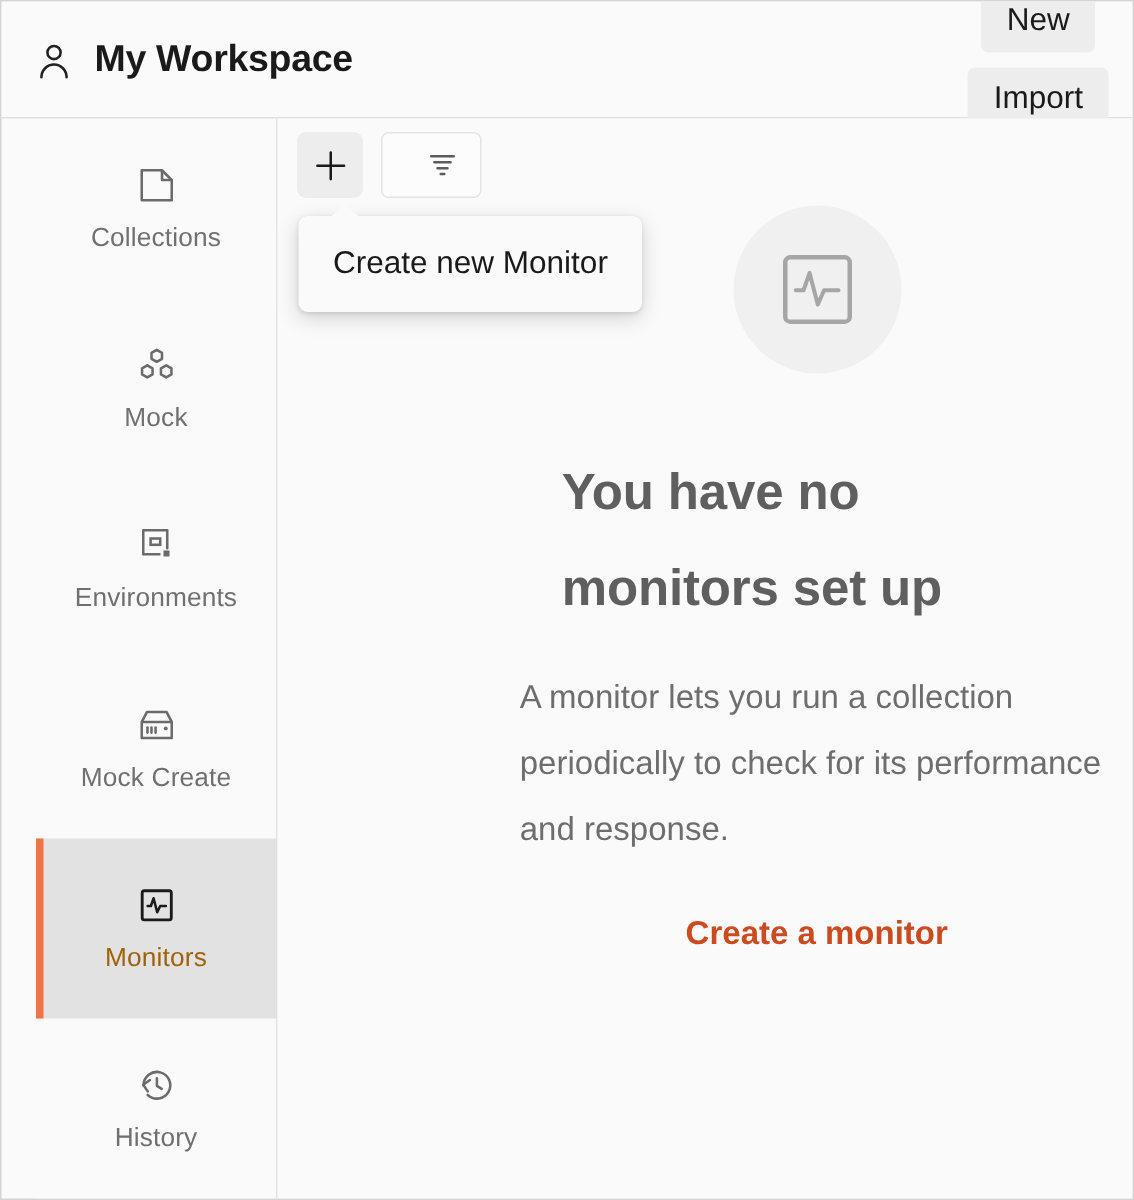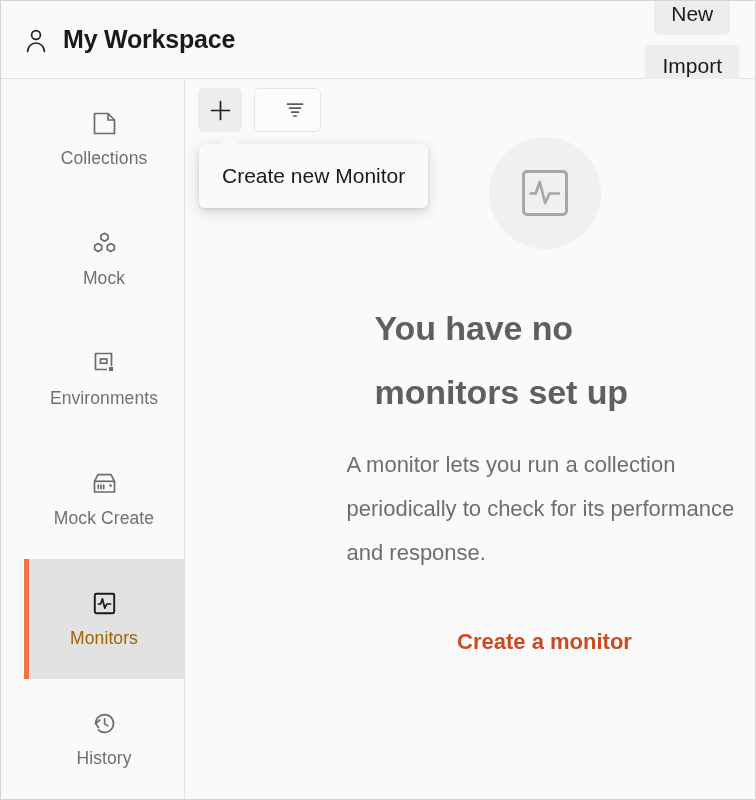--- a/index.html
+++ b/index.html
@@ -254,21 +254,21 @@
     letter-spacing: -0.1px;
   }
   .empty-desc {
     margin-top: 18px;
     font-size: 22px;
     color: #6e6e6e;
     line-height: 2.0;
     max-width: 396px;
   }
   .empty-cta {
-    margin-top: 54px;
+    margin-top: 34px;
     font-size: 22px;
     font-weight: 700;
     color: #cc4a1f;
     text-decoration: none;
     cursor: pointer;
   }
 </style>
 </head>
 <body>
 

